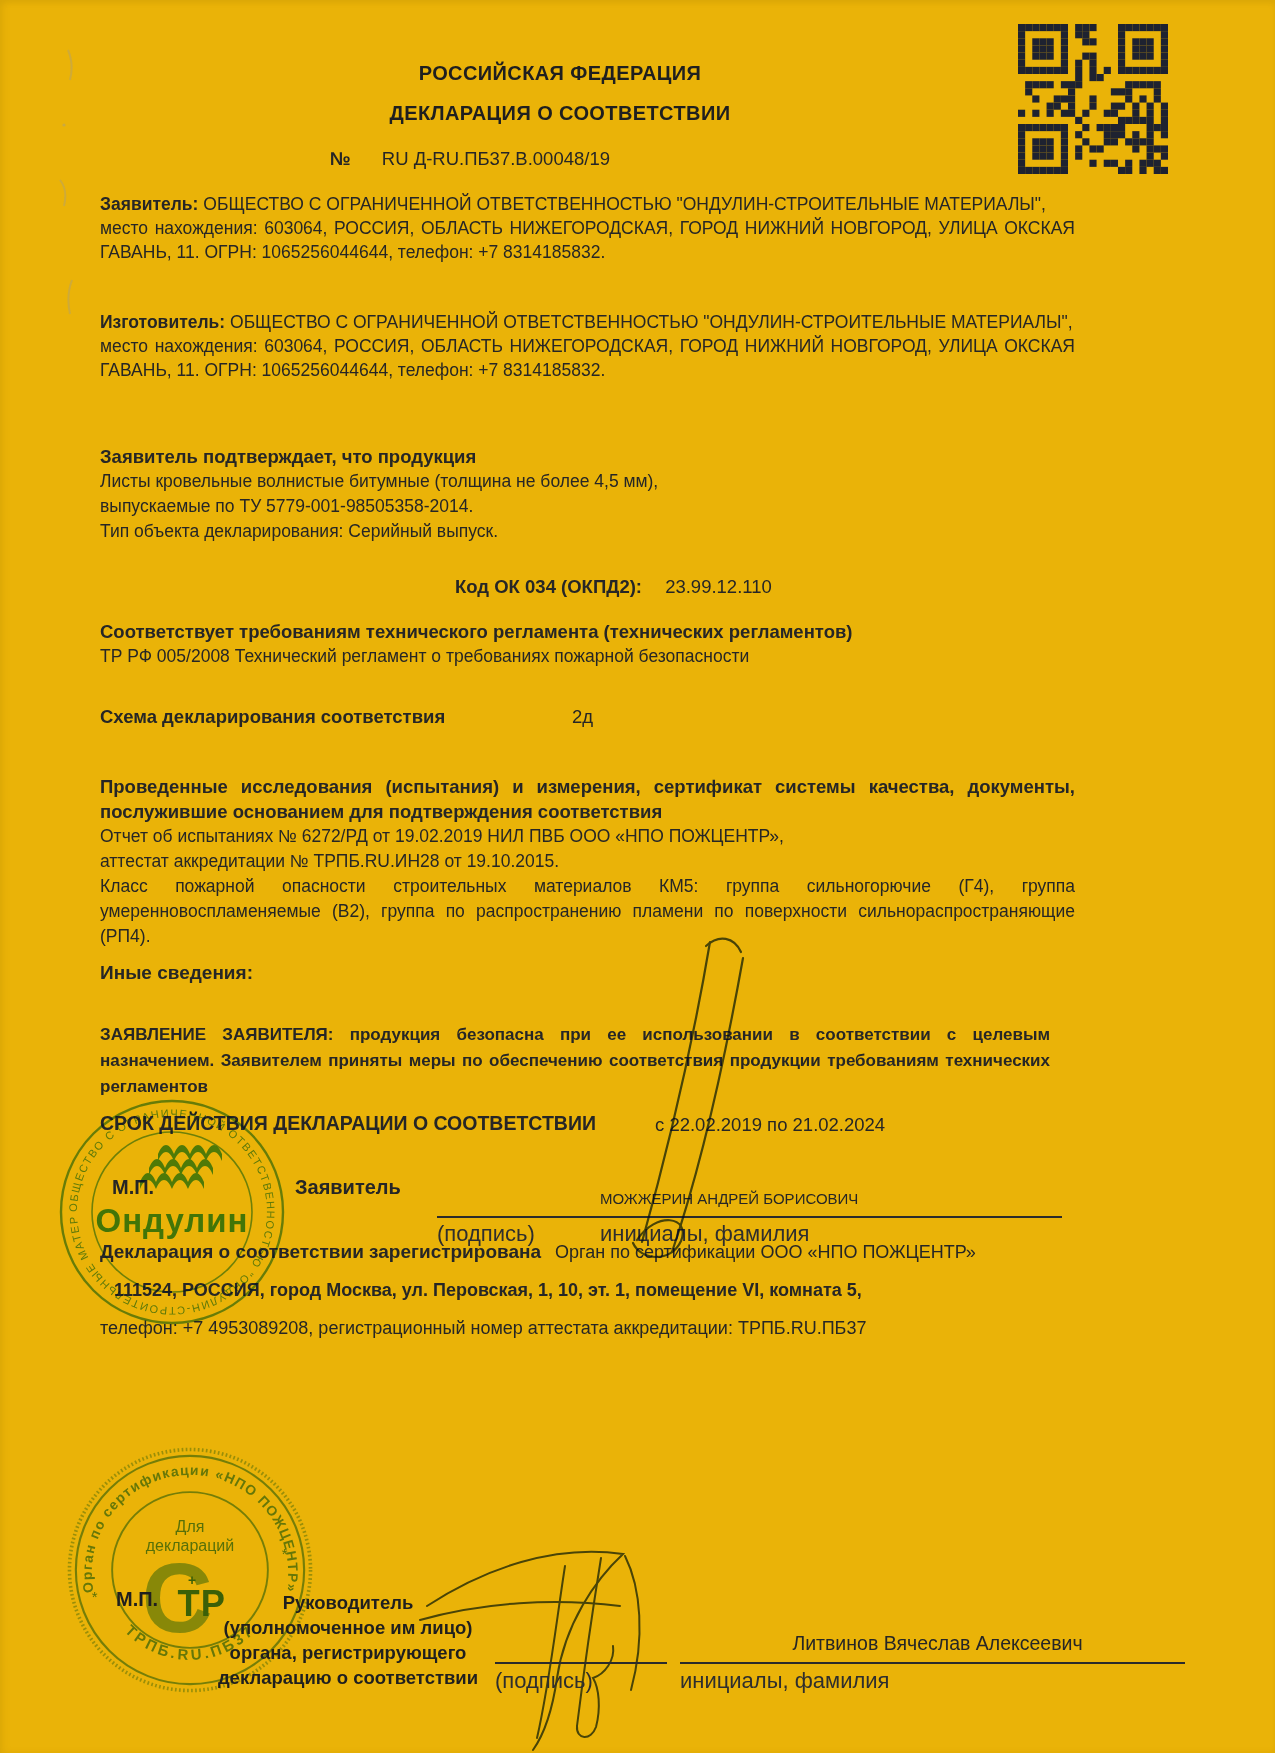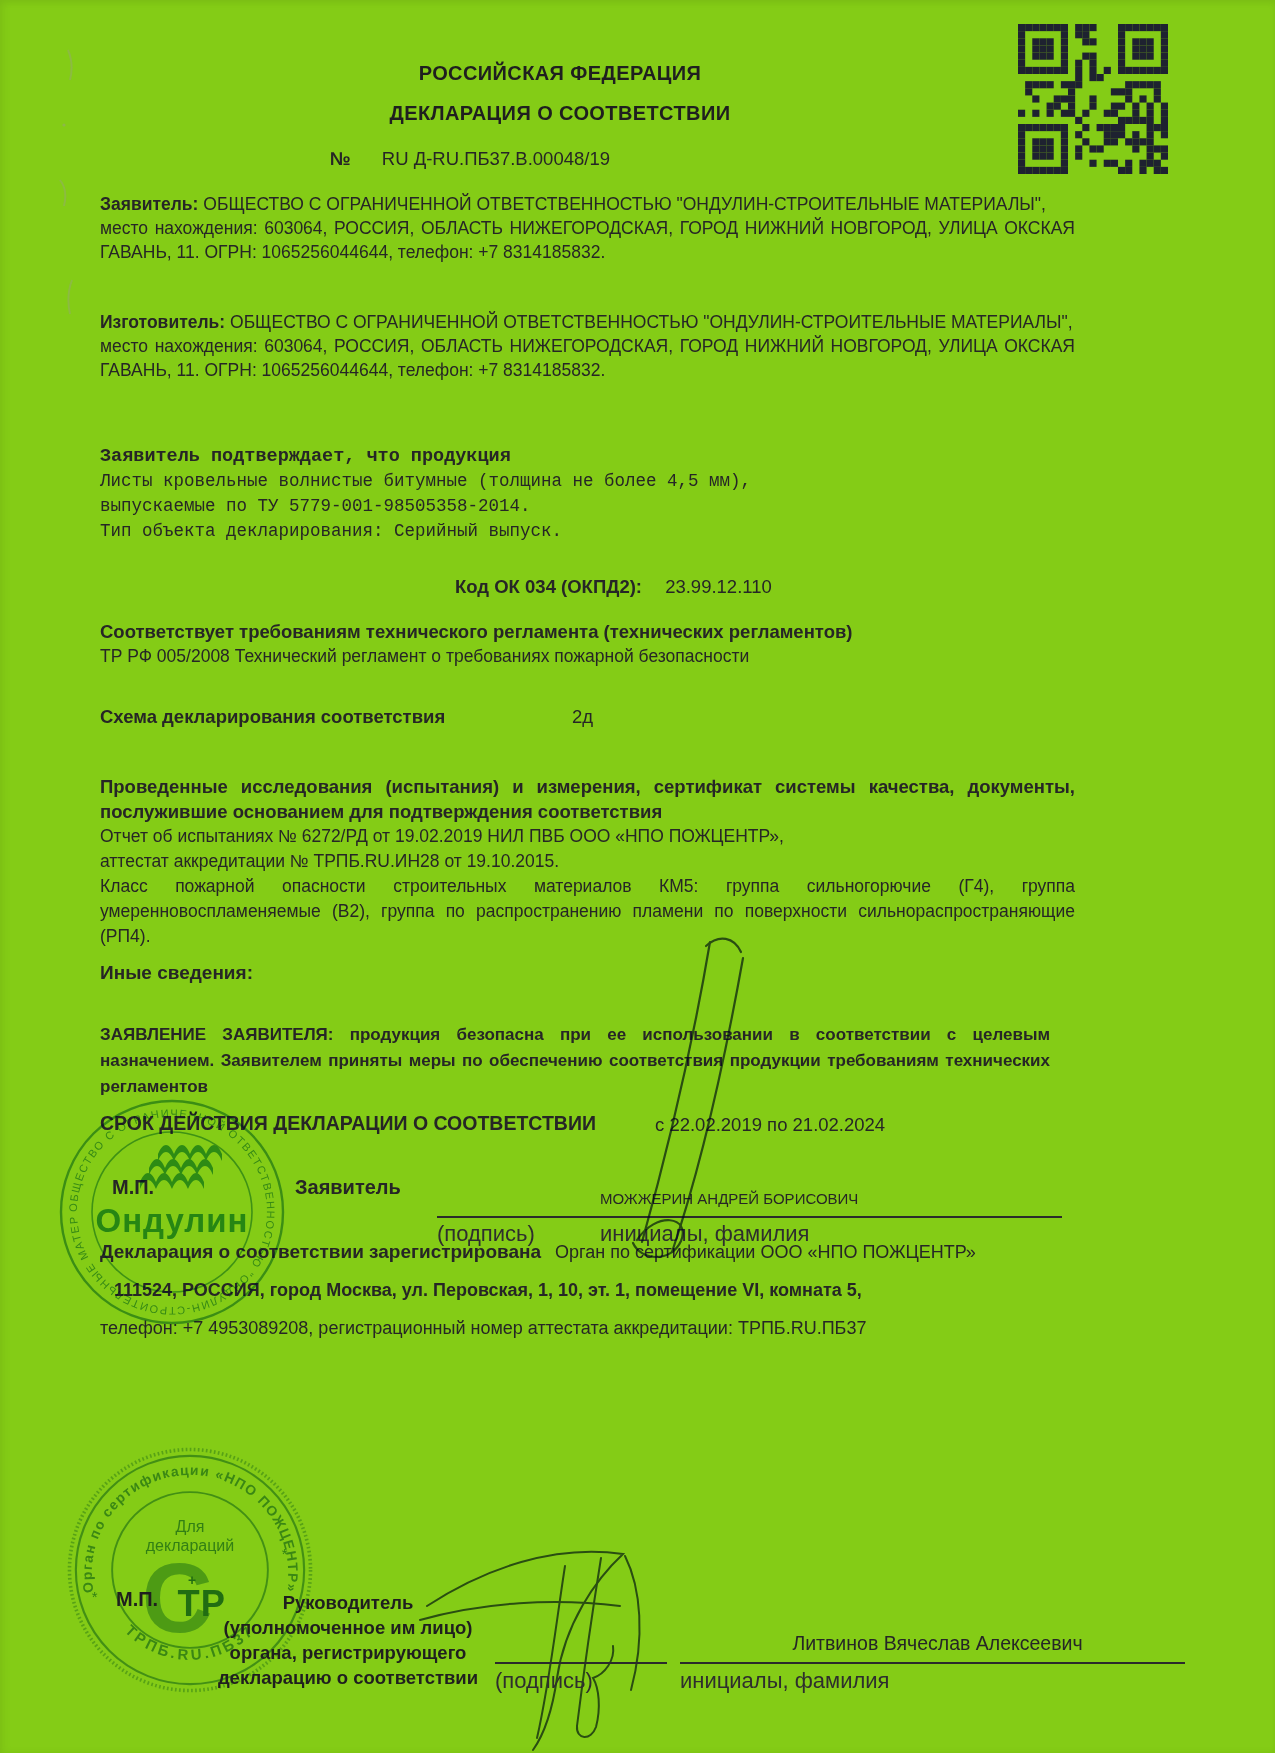--- a/index.html
+++ b/index.html
@@ -1,18 +1,18 @@
 <!DOCTYPE html>
 <html><head>
 <meta charset="utf-8">
 <style>
   html,body{margin:0;padding:0;background:#e8e8e8;}
   .page{
     position:relative;width:1275px;height:1753px;margin:0 auto;
-    background:#84cc16;overflow:hidden;
+    background:#eab308;overflow:hidden;
     font-family:"Liberation Sans",sans-serif;color:#262626;
     box-shadow:inset 0 3px 6px rgba(0,0,0,.05), inset 4px 0 8px rgba(0,0,0,.04);
   }
   .abs{position:absolute;}
   .b{font-weight:bold;}
   .center{text-align:center;}
   .just{text-align:justify;}
   .title{left:0;width:1120px;text-align:center;font-size:20px;font-weight:bold;letter-spacing:.4px;color:#1f1f1f;}
   .body-text{font-size:17.5px;line-height:24px;}
   .body-text p{margin:0;}
@@ -260,21 +260,21 @@
   <div class="abs body-text just" style="top:192px;left:100px;width:975px;">
     <p><span class="b">Заявитель:</span> <span>ОБЩЕСТВО С ОГРАНИЧЕННОЙ ОТВЕТСТВЕННОСТЬЮ "ОНДУЛИН-СТРОИТЕЛЬНЫЕ МАТЕРИАЛЫ",</span></p>
     <p>место нахождения: 603064, РОССИЯ, ОБЛАСТЬ НИЖЕГОРОДСКАЯ, ГОРОД НИЖНИЙ НОВГОРОД, УЛИЦА ОКСКАЯ ГАВАНЬ, 11. ОГРН: 1065256044644, телефон: +7 8314185832.</p>
   </div>
 
   <div class="abs body-text just" style="top:310px;left:100px;width:975px;">
     <p><span class="b">Изготовитель:</span> <span>ОБЩЕСТВО С ОГРАНИЧЕННОЙ ОТВЕТСТВЕННОСТЬЮ "ОНДУЛИН-СТРОИТЕЛЬНЫЕ МАТЕРИАЛЫ",</span></p>
     <p>место нахождения: 603064, РОССИЯ, ОБЛАСТЬ НИЖЕГОРОДСКАЯ, ГОРОД НИЖНИЙ НОВГОРОД, УЛИЦА ОКСКАЯ ГАВАНЬ, 11. ОГРН: 1065256044644, телефон: +7 8314185832.</p>
   </div>
 
-  <div class="abs body-text" style="top:444px;left:100px;width:975px;line-height:25px;font-family:Liberation Mono, monospace;">
+  <div class="abs body-text" style="top:444px;left:100px;width:975px;line-height:25px;">
     <p class="b" style="font-size:18.5px;">Заявитель подтверждает, что продукция</p>
     <p>Листы кровельные волнистые битумные (толщина не более 4,5 мм),</p>
     <p>выпускаемые по ТУ 5779-001-98505358-2014.</p>
     <p>Тип объекта декларирования: Серийный выпуск.</p>
   </div>
 
   <div class="abs" style="top:576px;left:455px;font-size:18.5px;">
     <span class="b">Код ОК 034 (ОКПД2):</span>
     <span style="margin-left:18px;">23.99.12.110</span>
   </div>

